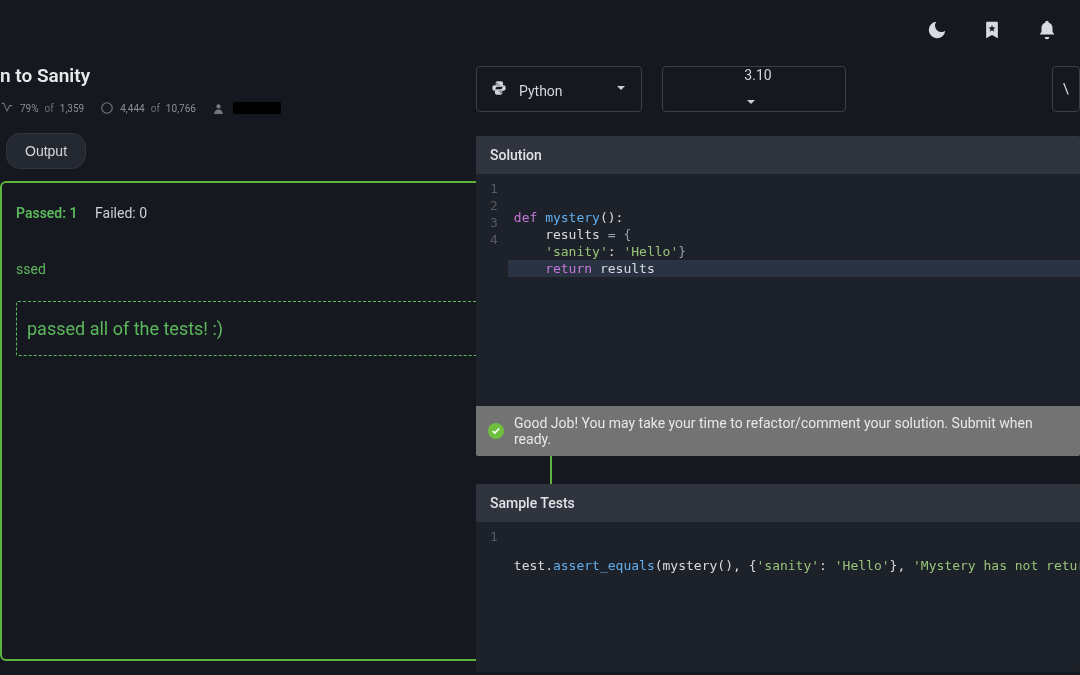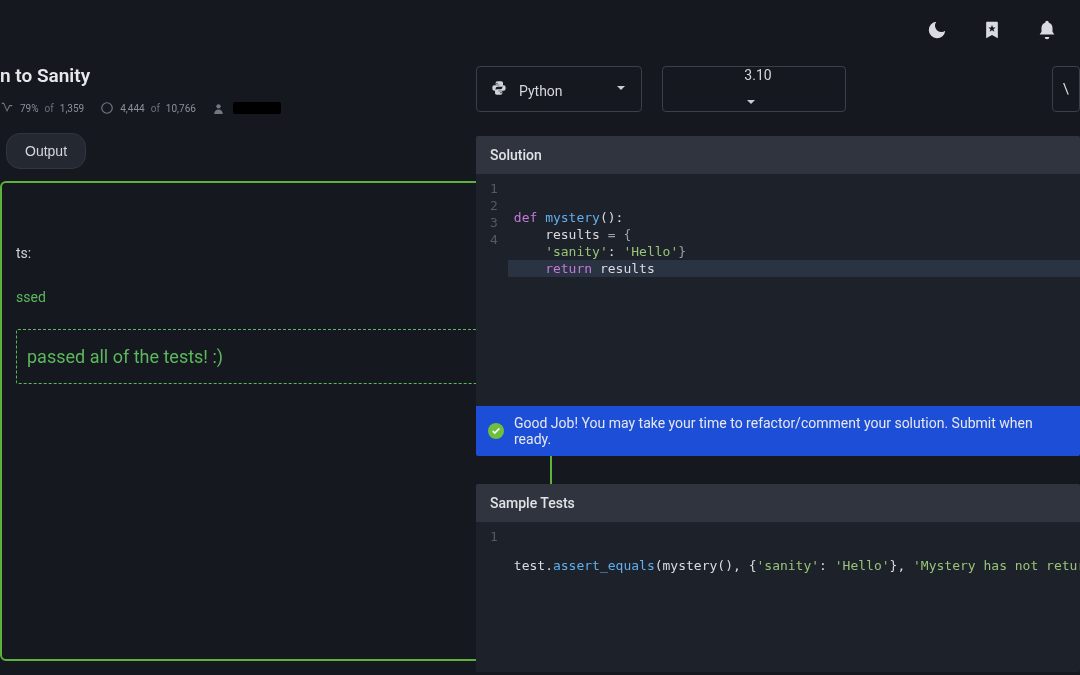--- a/index.html
+++ b/index.html
@@ -74,21 +74,21 @@
   .code .cur-line{background:#2a3341;position:absolute;left:0;right:0;height:17px;z-index:0;}
   .code .ln{position:relative;z-index:1;}
 
   .tok-kw{color:var(--code-kw);}
   .tok-id{color:#d9dce0;}
   .tok-builtin{color:var(--code-blue);}
   .tok-str{color:var(--code-str);}
   .tok-dim{color:#9aa0aa;}
   .tok-fn{color:#61afef;}
 
-  .good-bar{background:#1d4ed8;display:flex;align-items:center;gap:10px;padding:9px 12px;color:#e6e8eb;font-size:14px;}
+  .good-bar{background:#737373;display:flex;align-items:center;gap:10px;padding:9px 12px;color:#e6e8eb;font-size:14px;}
   .good-bar .ok{width:16px;height:16px;background:var(--green);border-radius:50%;display:flex;align-items:center;justify-content:center;color:#fff;flex:0 0 16px;}
 
   .panel.tests{margin-top:28px;}
   .tests .code-area{min-height:150px;}
 
 </style>
 </head>
 <body>
 
 <div class="topbar">
@@ -137,22 +137,25 @@
         </svg>
       <span class="author-blk"></span>
     </div>
   </div>
 
   <div class="out-tab">
     <button>Output</button>
   </div>
 
   <div class="results-box">
+    <div class="rb-head">
+      <span class="pass"><span>Passed:</span> <span>1</span></span>
+      <span class="fail"><span>Failed:</span> <span>0</span></span>
+    </div>
     <div class="rb-mid">
-      <div class="rb-label">ts:</div>
       <div class="rb-passed">ssed</div>
     </div>
     <div class="rb-congrats">passed all of the tests! :)</div>
   </div>
 </div>
 
 <div class="right">
   <div class="selects">
     <div class="sel sel-lang">
       <span class="sl-left">

